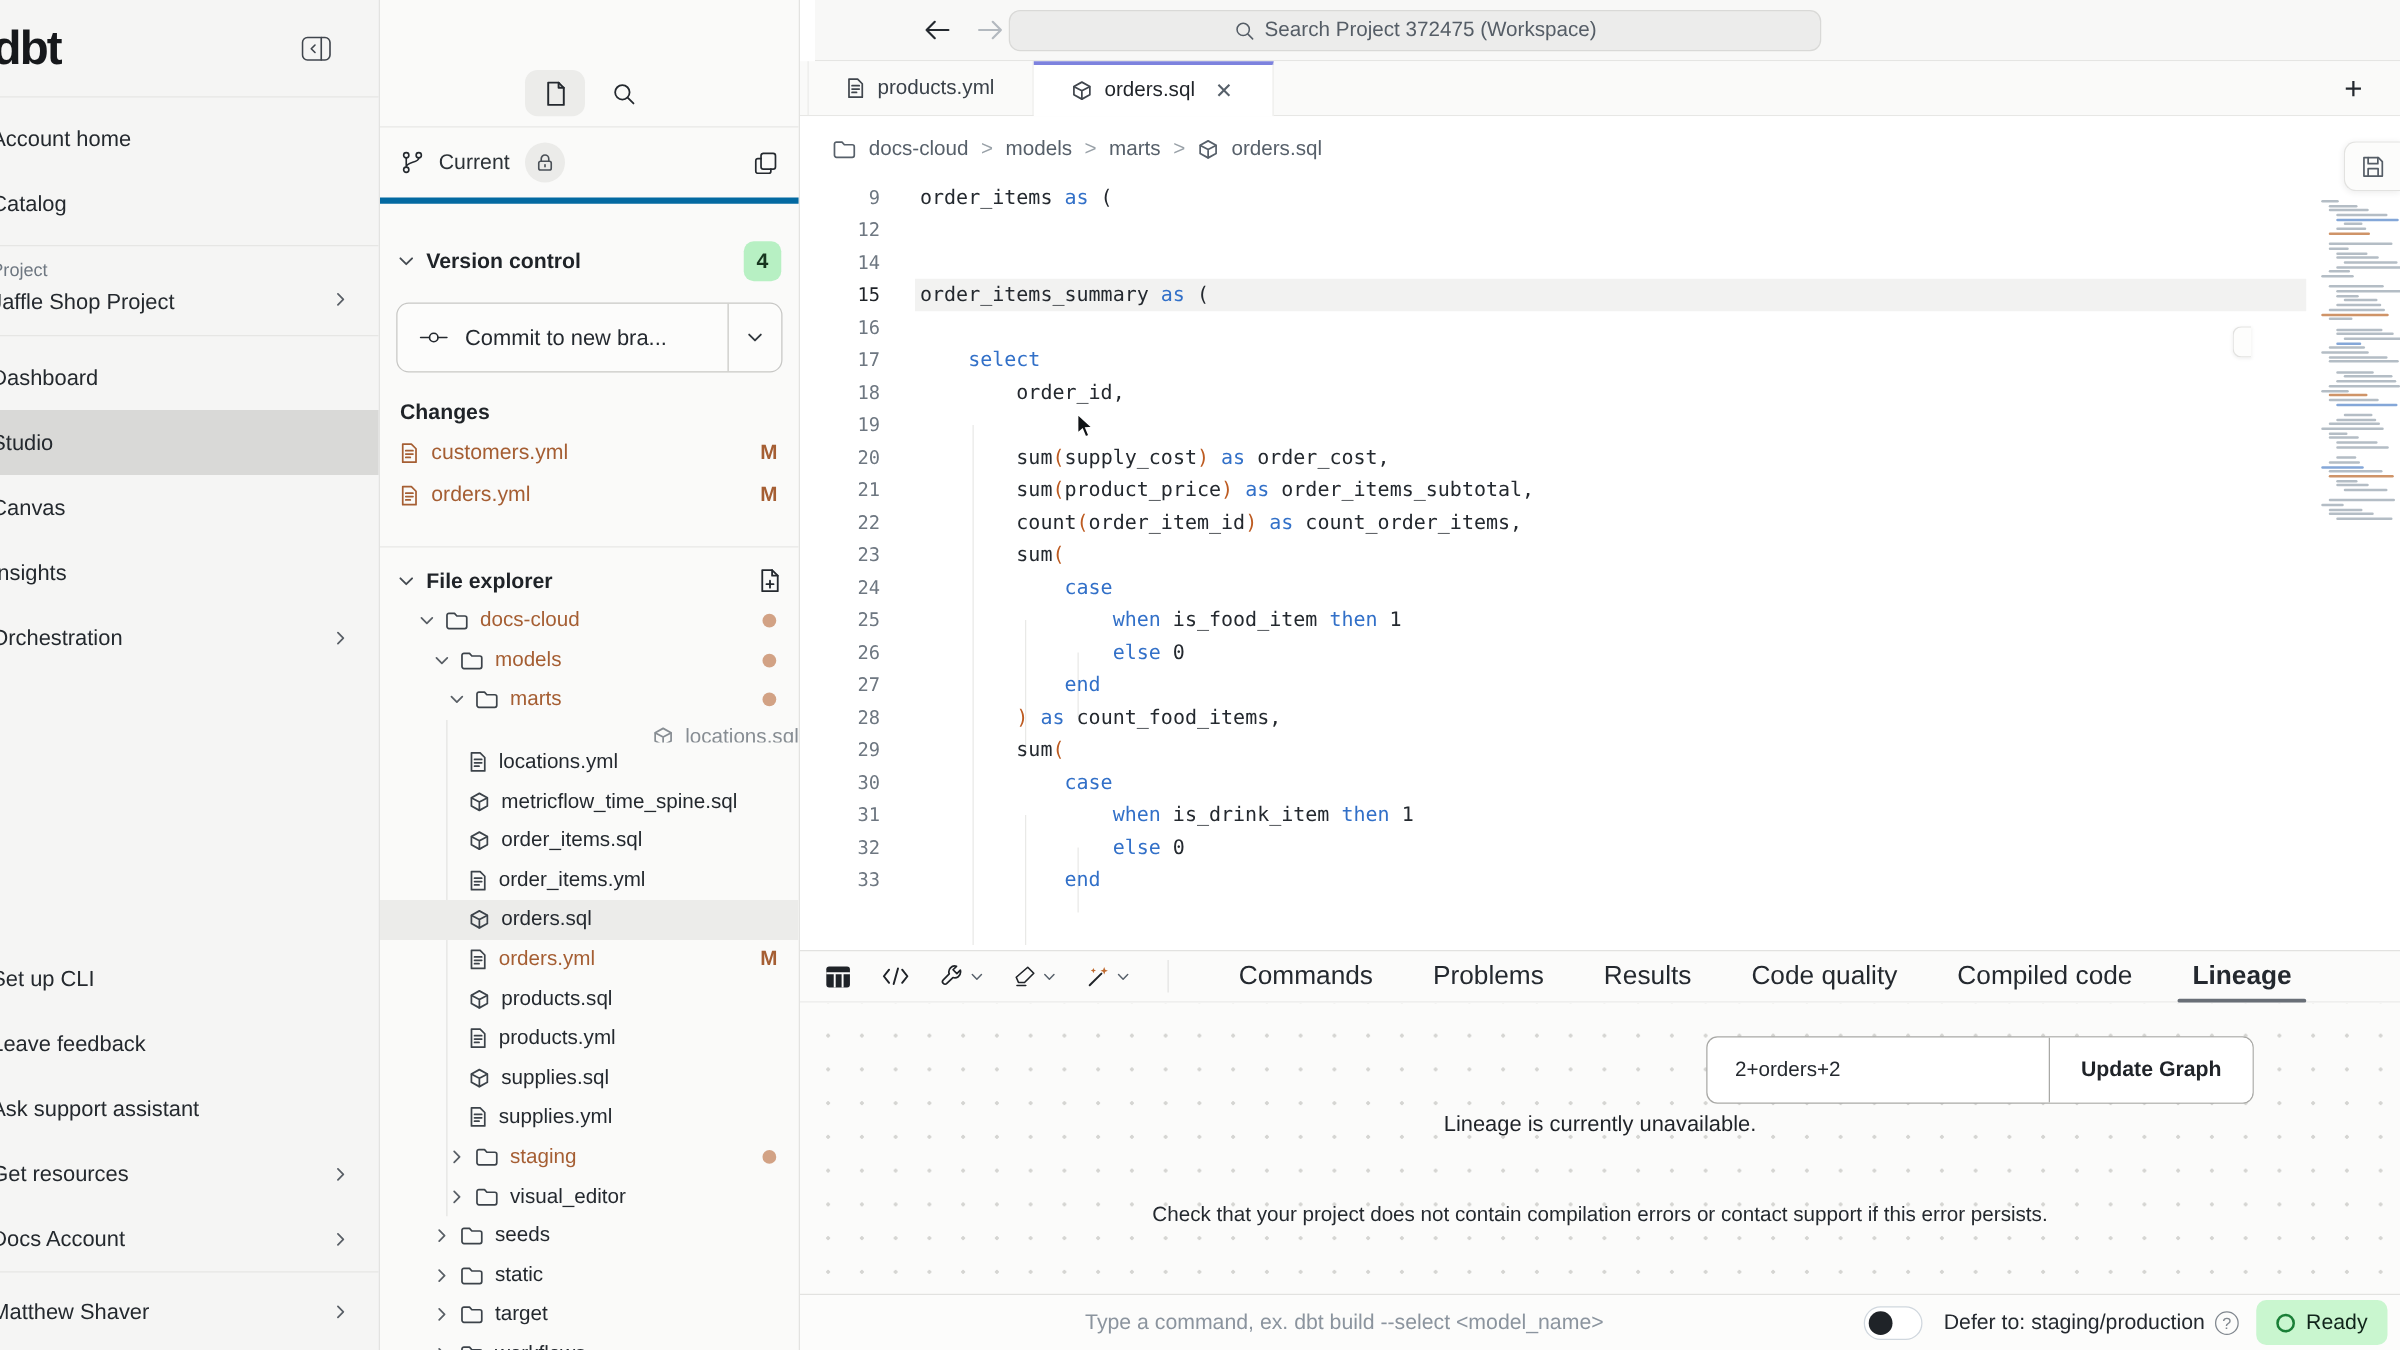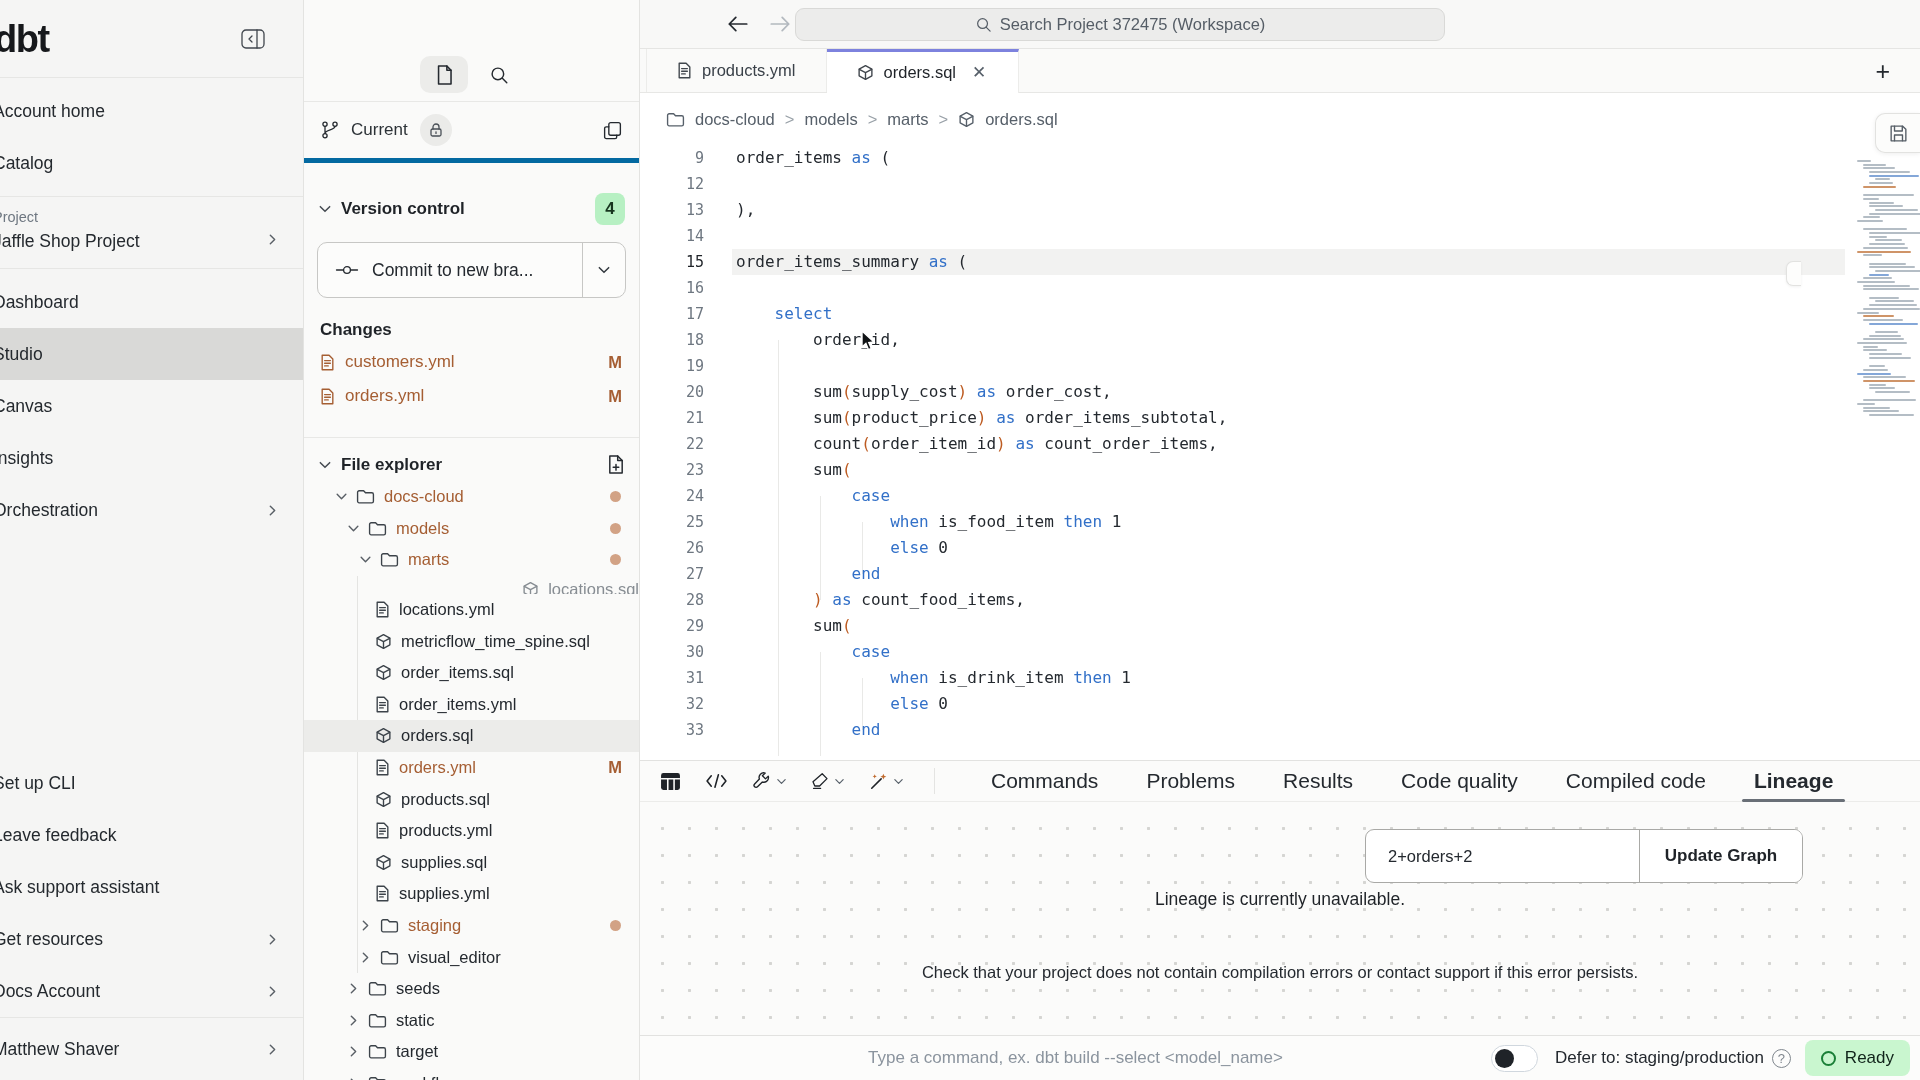--- a/index.html
+++ b/index.html
@@ -71,21 +71,21 @@
   .tree-row .fico { margin-right:9px; color:#3c434a; flex:none; }
   .tree-row.mod { color:var(--orange); }
   .tree-row.sel { background:#ececea; }
   .tree-row.clipped { height:18px; overflow:hidden; align-items:flex-end; color:#878d93;justify-content:flex-end; }
   .tree-row.clipped .inner { display:flex; align-items:center; transform:translateY(5px); }
   .tree-row.clipped .fico { color:#878d93; }
   .tdot { position:absolute; right:18px; width:11px; height:11px; border-radius:50%; background:var(--dot-tan); }
 
   
   .editor-col { position:absolute; left:640px; top:0; width:1280px; height:1080px; background:#fff; }
-  .topbar { position:absolute; left:0; top:0; right:0; height:49px; background:#f8f8f7; border-bottom:1px solid #e5e5e3; }
+  .topbar { position:absolute; left:12px; top:0; right:0; height:49px; background:#f8f8f7; border-bottom:1px solid #e5e5e3; }
   .nav-arrow { position:absolute; top:13px; width:24px; height:22px; cursor:pointer; }
   .arrow-back { left:86px; color:#24292f; }
   .arrow-fwd { left:128px; color:#b3b9bf; }
   .search-pill { position:absolute; left:155px; top:8px; width:650px; height:33px; background:#ececeb;
                  border:1px solid #d9d9d7; border-radius:9px; display:flex; align-items:center; justify-content:center;
                  color:#555d66; font-size:16.5px; gap:8px; cursor:text; }
   .tabbar { position:absolute; left:0; top:49px; right:0; height:44px; background:#fafaf9;
             border-bottom:1px solid #e7e7e5; display:flex; }
   .etab { display:flex; align-items:center; padding:0 30px; font-size:16.5px; color:#3a4149;
           border-right:1px solid #ececea; gap:10px; cursor:pointer; position:relative; }
@@ -709,24 +709,20 @@
       <div class="ig" style="left:222px; top:377px; height:52px;"></div>
       <div class="ig" style="left:222px; top:533px; height:52px;"></div>
       <div id="code-lines">
           <div class="cl">
             <span class="ln">9</span>
             <span class="ct"><span>order_items </span><span class="k">as</span><span> (</span></span>
           </div>
           <div class="cl">
             <span class="ln">12</span>
             <span class="ct"></span>
-          </div>
-          <div class="cl">
-            <span class="ln">13</span>
-            <span class="ct"><span>),</span></span>
           </div>
           <div class="cl">
             <span class="ln">14</span>
             <span class="ct"></span>
           </div>
           <div class="cl al">
             <span class="ln">15</span>
             <span class="ct"><span>order_items_summary </span><span class="k">as</span><span> (</span></span>
           </div>
           <div class="cl">

